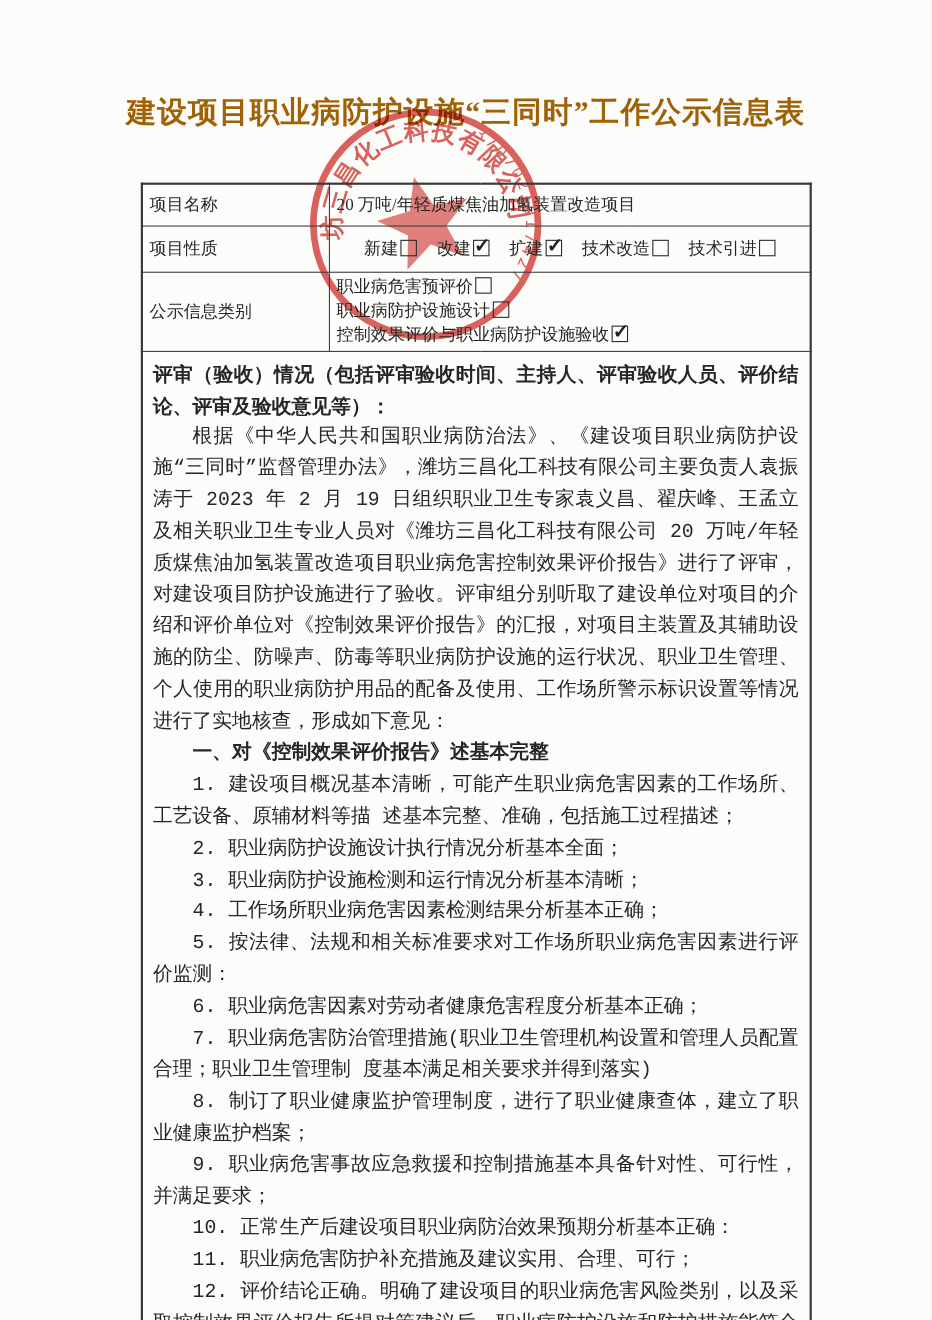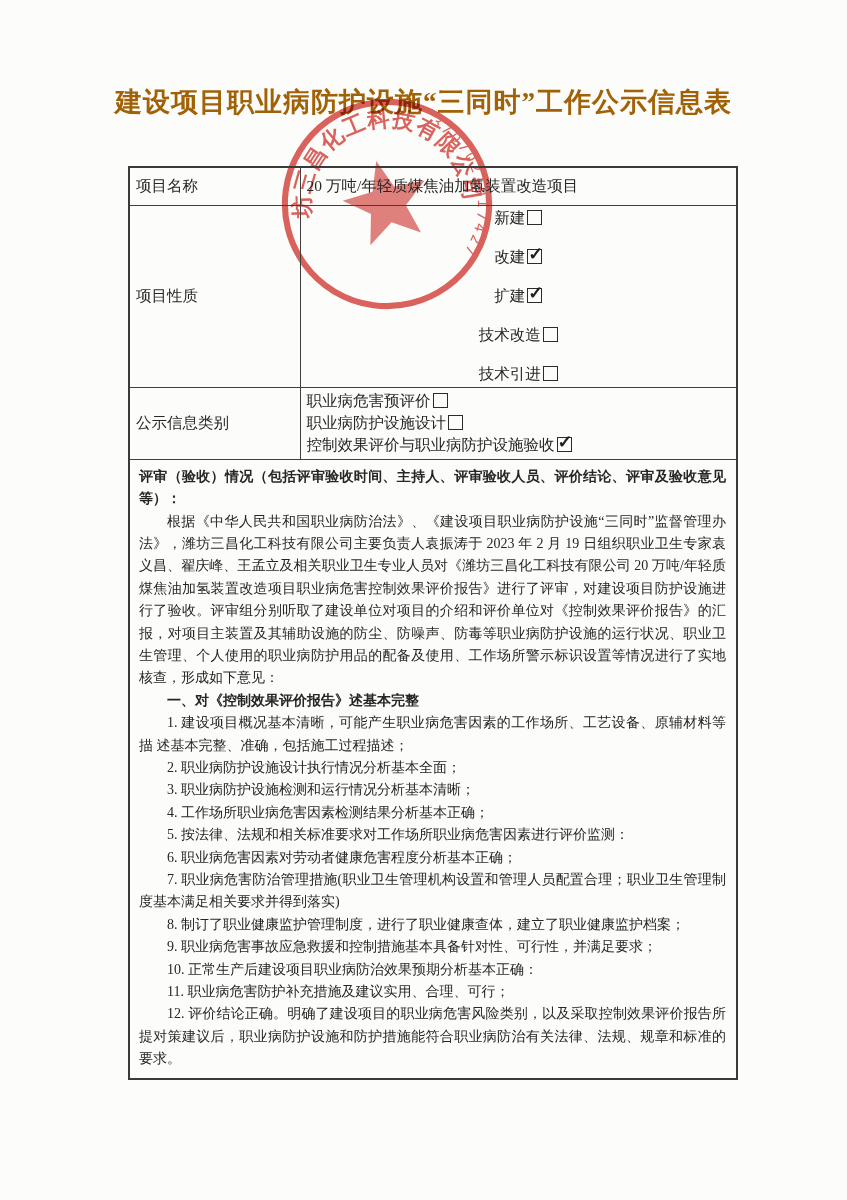--- a/index.html
+++ b/index.html
@@ -44,21 +44,21 @@
   td.val { }
   tr.r1 td { height:38px; }
   tr.r2 td { height:42px; }
   tr.r3 td { height:42px; }
   tr.r4 td { height:42px; }
   tr.r5 td { height:68px; }
   tr.r6 td { height:76px; }
   .prewrap { white-space:pre-line; }
   .nature-opts {
     display:flex; justify-content:center; align-items:center;
-    gap:18px; flex-wrap:nowrap;flex-direction:column;
+    gap:18px; flex-wrap:nowrap;
   }
   .opt { white-space:nowrap; }
   .cb {
     display:inline-block; width:15px; height:15px;
     border:1.6px solid #2b2b2b;
     vertical-align:-2px; margin-left:2px;
     position:relative;
   }
   .cb.checked::after {
     content:"✓";
@@ -69,25 +69,25 @@
   .pub-opts { padding:4px 4px 4px 8px; }
   .pub-opts .opt { display:block; line-height:1.45; text-align:left;font-family:Liberation Serif, serif; }
   
   td.review-cell {
     vertical-align:top;
     height:614px;
     padding:6px 10px 8px 9px;
     text-align:left;
   }
   .review-cell p {
-    font-size:14px; line-height:1.6;
+    font-size:18px; line-height:1.6;
     text-align:justify;
   }
   .review-heading { font-weight:bold; }
-  .indent { text-indent:2em; }
+  .indent { text-indent:2em;font-family:Liberation Mono, monospace; }
   .bold { font-weight:bold; }
 </style>
 </head>
 <body>
 
 <div class="page">
 
   <div class="doc-title">建设项目职业病防护设施“三同时”工作公示信息表</div>
 
   <svg class="seal" viewBox="0 0 200 200">

